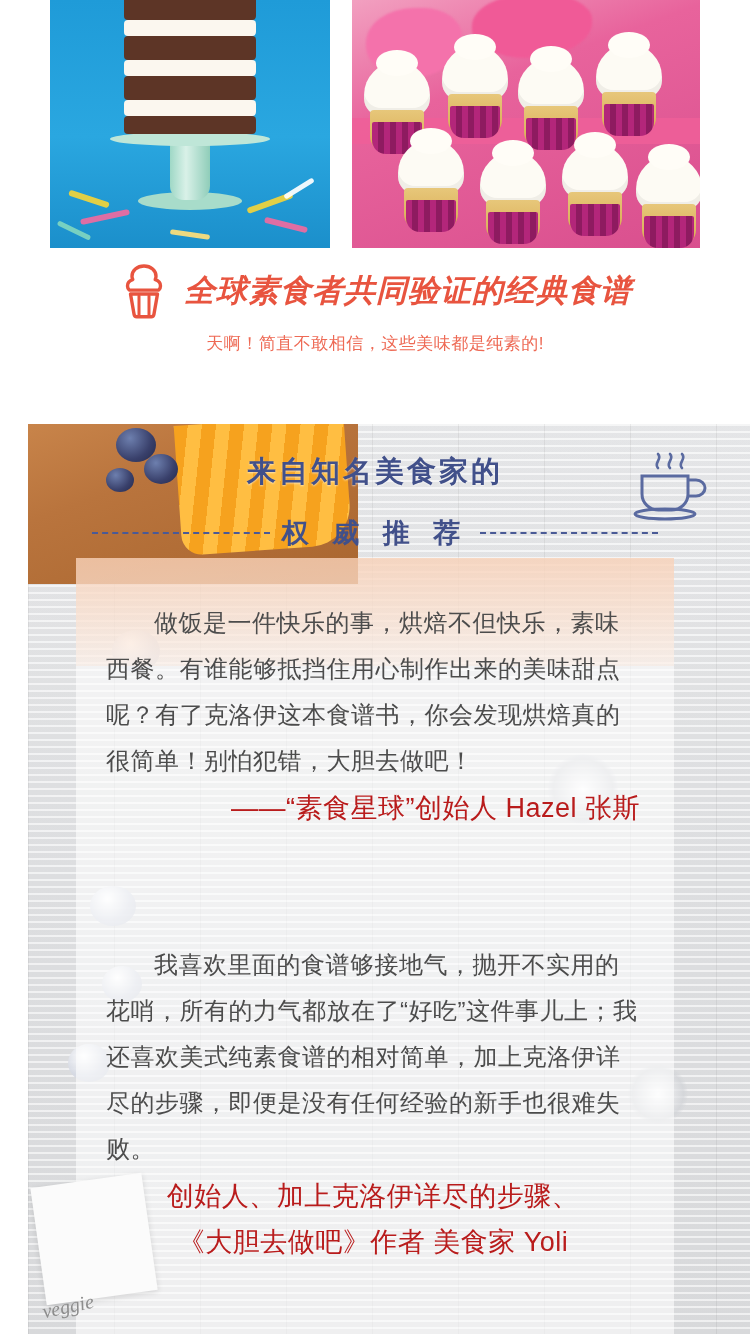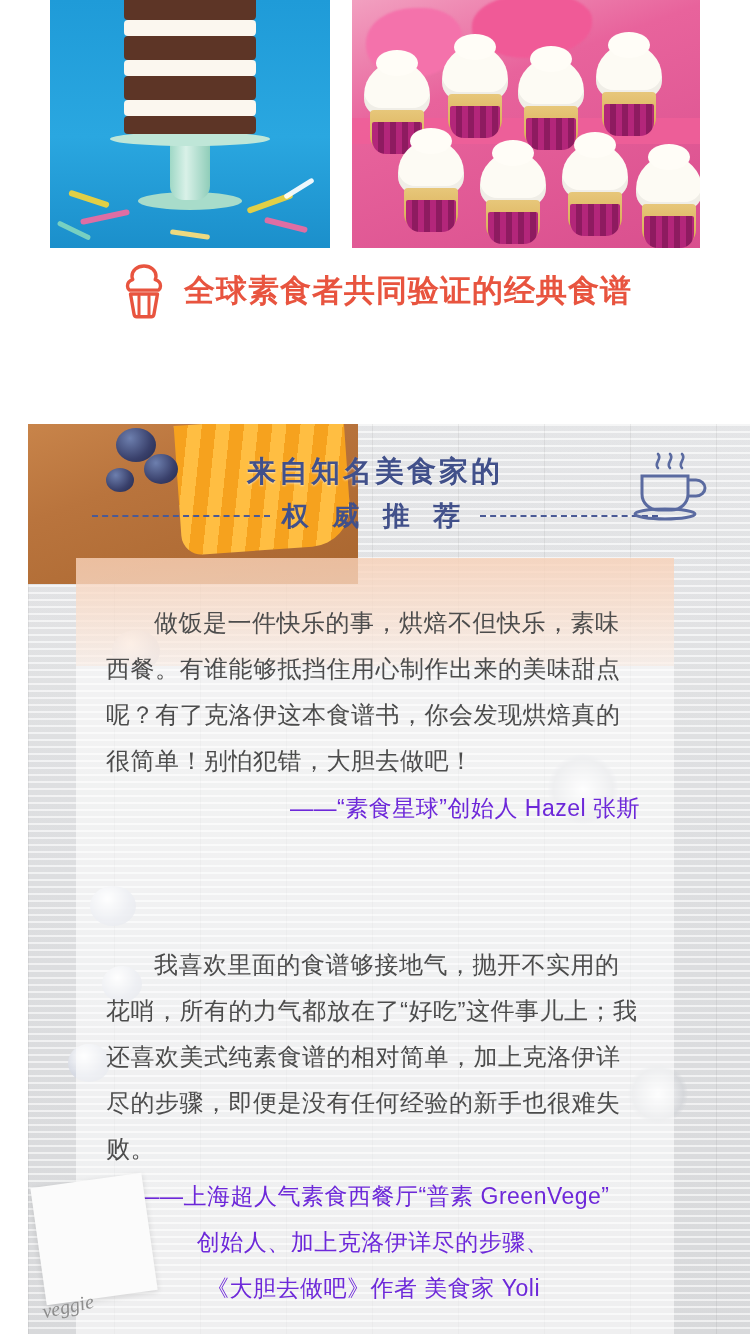--- a/index.html
+++ b/index.html
@@ -160,20 +160,21 @@
     top: 262px;
     left: 0;
     width: 750px;
     text-align: center;
   }
   .headline-row {
     display: flex;
     align-items: center;
     justify-content: center;
     gap: 14px;
+    font-style: italic;
   }
   .cupcake-icon {
     width: 52px;
     height: 58px;
     flex: 0 0 auto;
   }
   .headline-main {
     font-size: 31px;
     font-weight: bold;
     color: #e8543f;
@@ -252,21 +253,21 @@
     color: #3f4e86;
   }
   .panel-title-1 {
     font-size: 29px;
     font-weight: bold;
     letter-spacing: 3px;
     color: #41508a;
     text-shadow: 0 1px 2px rgba(255,255,255,.6);
   }
   .panel-title-2-row {
-    margin-top: 6px;
+    margin-top: 23px;
     display: flex;
     align-items: center;
     justify-content: center;
     gap: 12px;
   }
   .dash-line {
     flex: 0 0 auto;
     width: 178px;
     height: 0;
     border-top: 2px dashed #4a5a96;
@@ -313,22 +314,22 @@
   }
   .quote-1 { top: 176px; }
   .quote-2 { top: 518px; }
   .quote-block p {
     margin: 0;
     text-indent: 48px;
   }
   .attrib {
     margin-top: 2px;
     text-align: right;
-    color: #6d28d9;
-    font-size: 23px;
+    color: #b91c1c;
+    font-size: 27px;
     line-height: 44px;
   }
   .attrib-lines {
     text-align: center;
   }
 
   .note-paper {
     position: absolute;
     left: 10px;
     bottom: 36px;
@@ -431,20 +432,21 @@
   <div class="headline-row">
     <span class="cupcake-icon">
       <svg viewBox="0 0 52 58" width="52" height="58" aria-hidden="true">
         <path d="M26 4c-7 0-12 4.6-12 10.2 0 1.2.3 2.4.8 3.4-3.1.9-5.3 3.4-5.3 6.3 0 1.6.7 3.1 1.8 4.2h29.4c1.1-1.1 1.8-2.6 1.8-4.2 0-2.9-2.2-5.4-5.3-6.3.5-1 .8-2.2.8-3.4C38 8.6 33 4 26 4z" fill="none" stroke="#e8543f" stroke-width="3.4" stroke-linejoin="round"></path>
         <path d="M12.5 32h27l-3.6 20.5c-.2 1.3-1.3 2.2-2.6 2.2H18.7c-1.3 0-2.4-.9-2.6-2.2L12.5 32z" fill="none" stroke="#e8543f" stroke-width="3.4" stroke-linejoin="round"></path>
         <path d="M21 34v19M31 34v19" stroke="#e8543f" stroke-width="3" stroke-linecap="round"></path>
       </svg>
     </span>
     <span class="headline-main">全球素食者共同验证的经典食谱</span>
   </div>
+  <div class="headline-sub">天啊！简直不敢相信，这些美味都是纯素的!</div>
 </div>
 
 <div class="panel">
   <div class="wood-bg"></div>
 
   <div class="mango">
     <div class="mango-fan"></div>
   </div>
   <div class="blueberry" style="left:88px;top:4px;width:40px;height:34px;"></div>
   <div class="blueberry" style="left:116px;top:30px;width:34px;height:30px;"></div>
@@ -479,20 +481,19 @@
     <div class="quote-card-top"></div>
   </div>
 
   <div class="quote-block quote-1">
     <p>做饭是一件快乐的事，烘焙不但快乐，素味西餐。有谁能够抵挡住用心制作出来的美味甜点呢？有了克洛伊这本食谱书，你会发现烘焙真的很简单！别怕犯错，大胆去做吧！</p>
     <div class="attrib">——“素食星球”创始人 Hazel 张斯</div>
   </div>
 
   <div class="quote-block quote-2">
     <p>我喜欢里面的食谱够接地气，抛开不实用的花哨，所有的力气都放在了“好吃”这件事儿上；我还喜欢美式纯素食谱的相对简单，加上克洛伊详尽的步骤，即便是没有任何经验的新手也很难失败。</p>
-    <div class="attrib attrib-lines">——上海超人气素食西餐厅“普素 GreenVege”</div>
     <div class="attrib attrib-lines">创始人、加上克洛伊详尽的步骤、</div>
     <div class="attrib attrib-lines">《大胆去做吧》作者  美食家 Yoli</div>
   </div>
 
   <div class="note-paper"></div>
   <div class="note-scribble">veggie</div>
 </div>
 
 </body></html>

